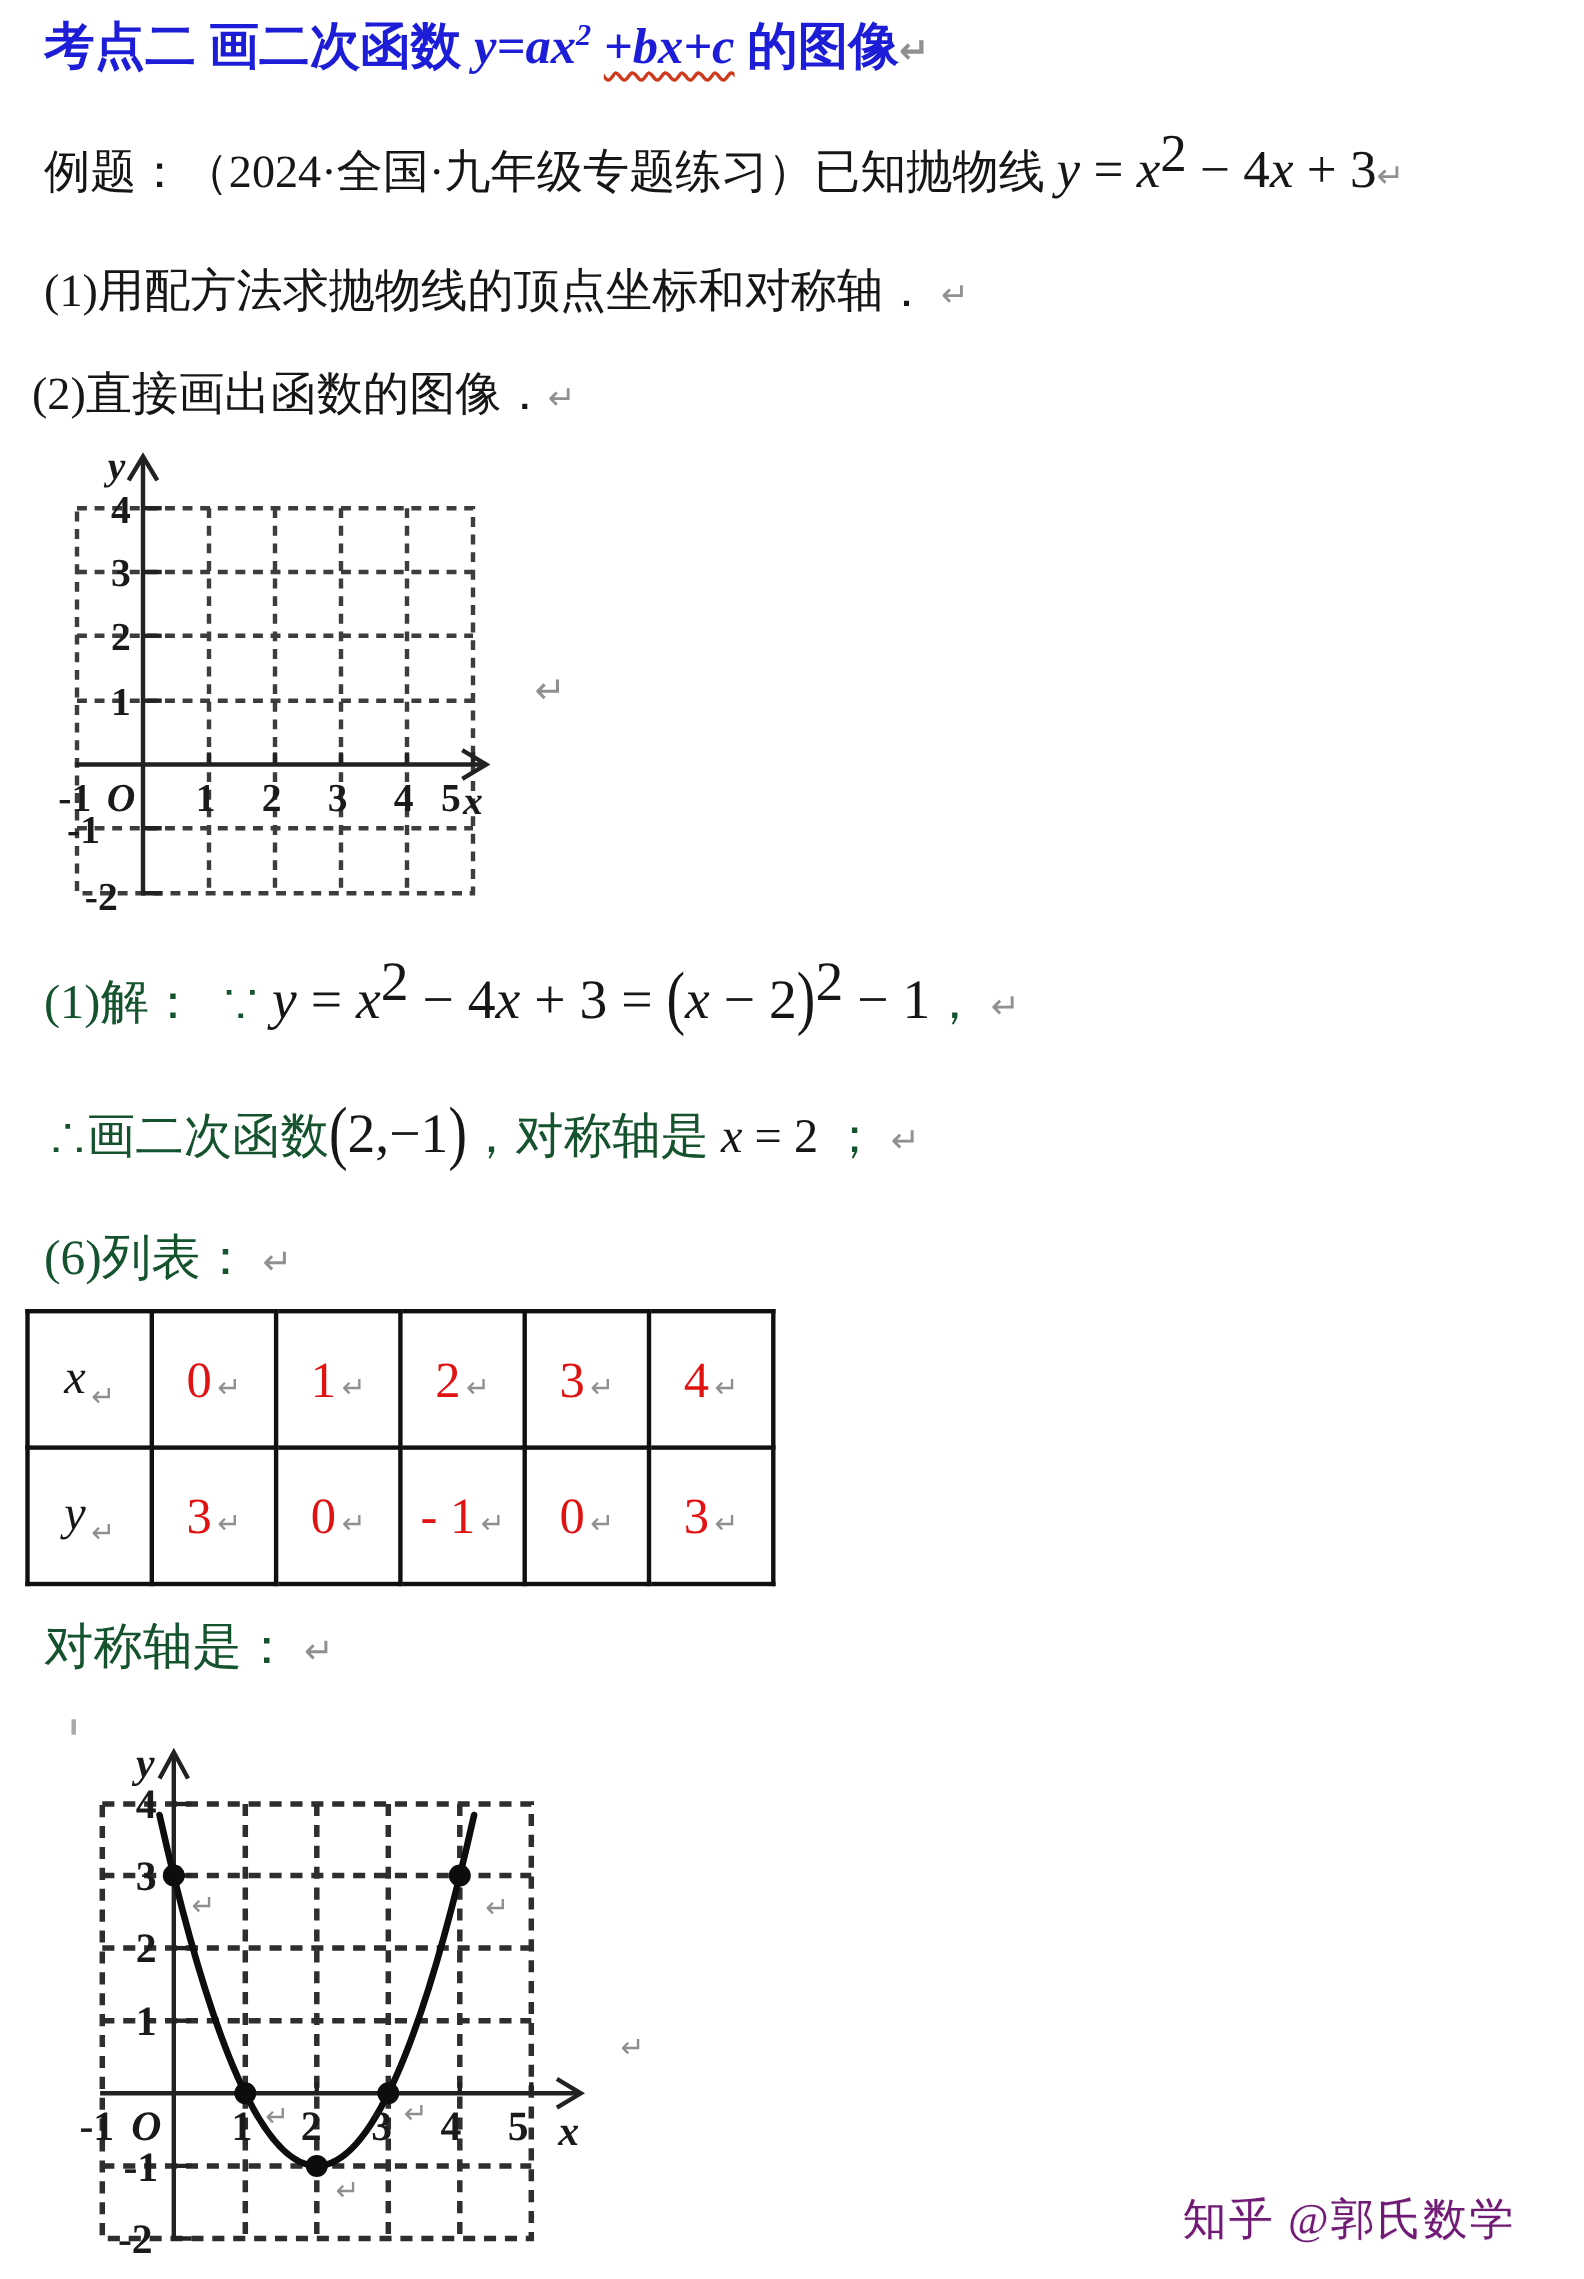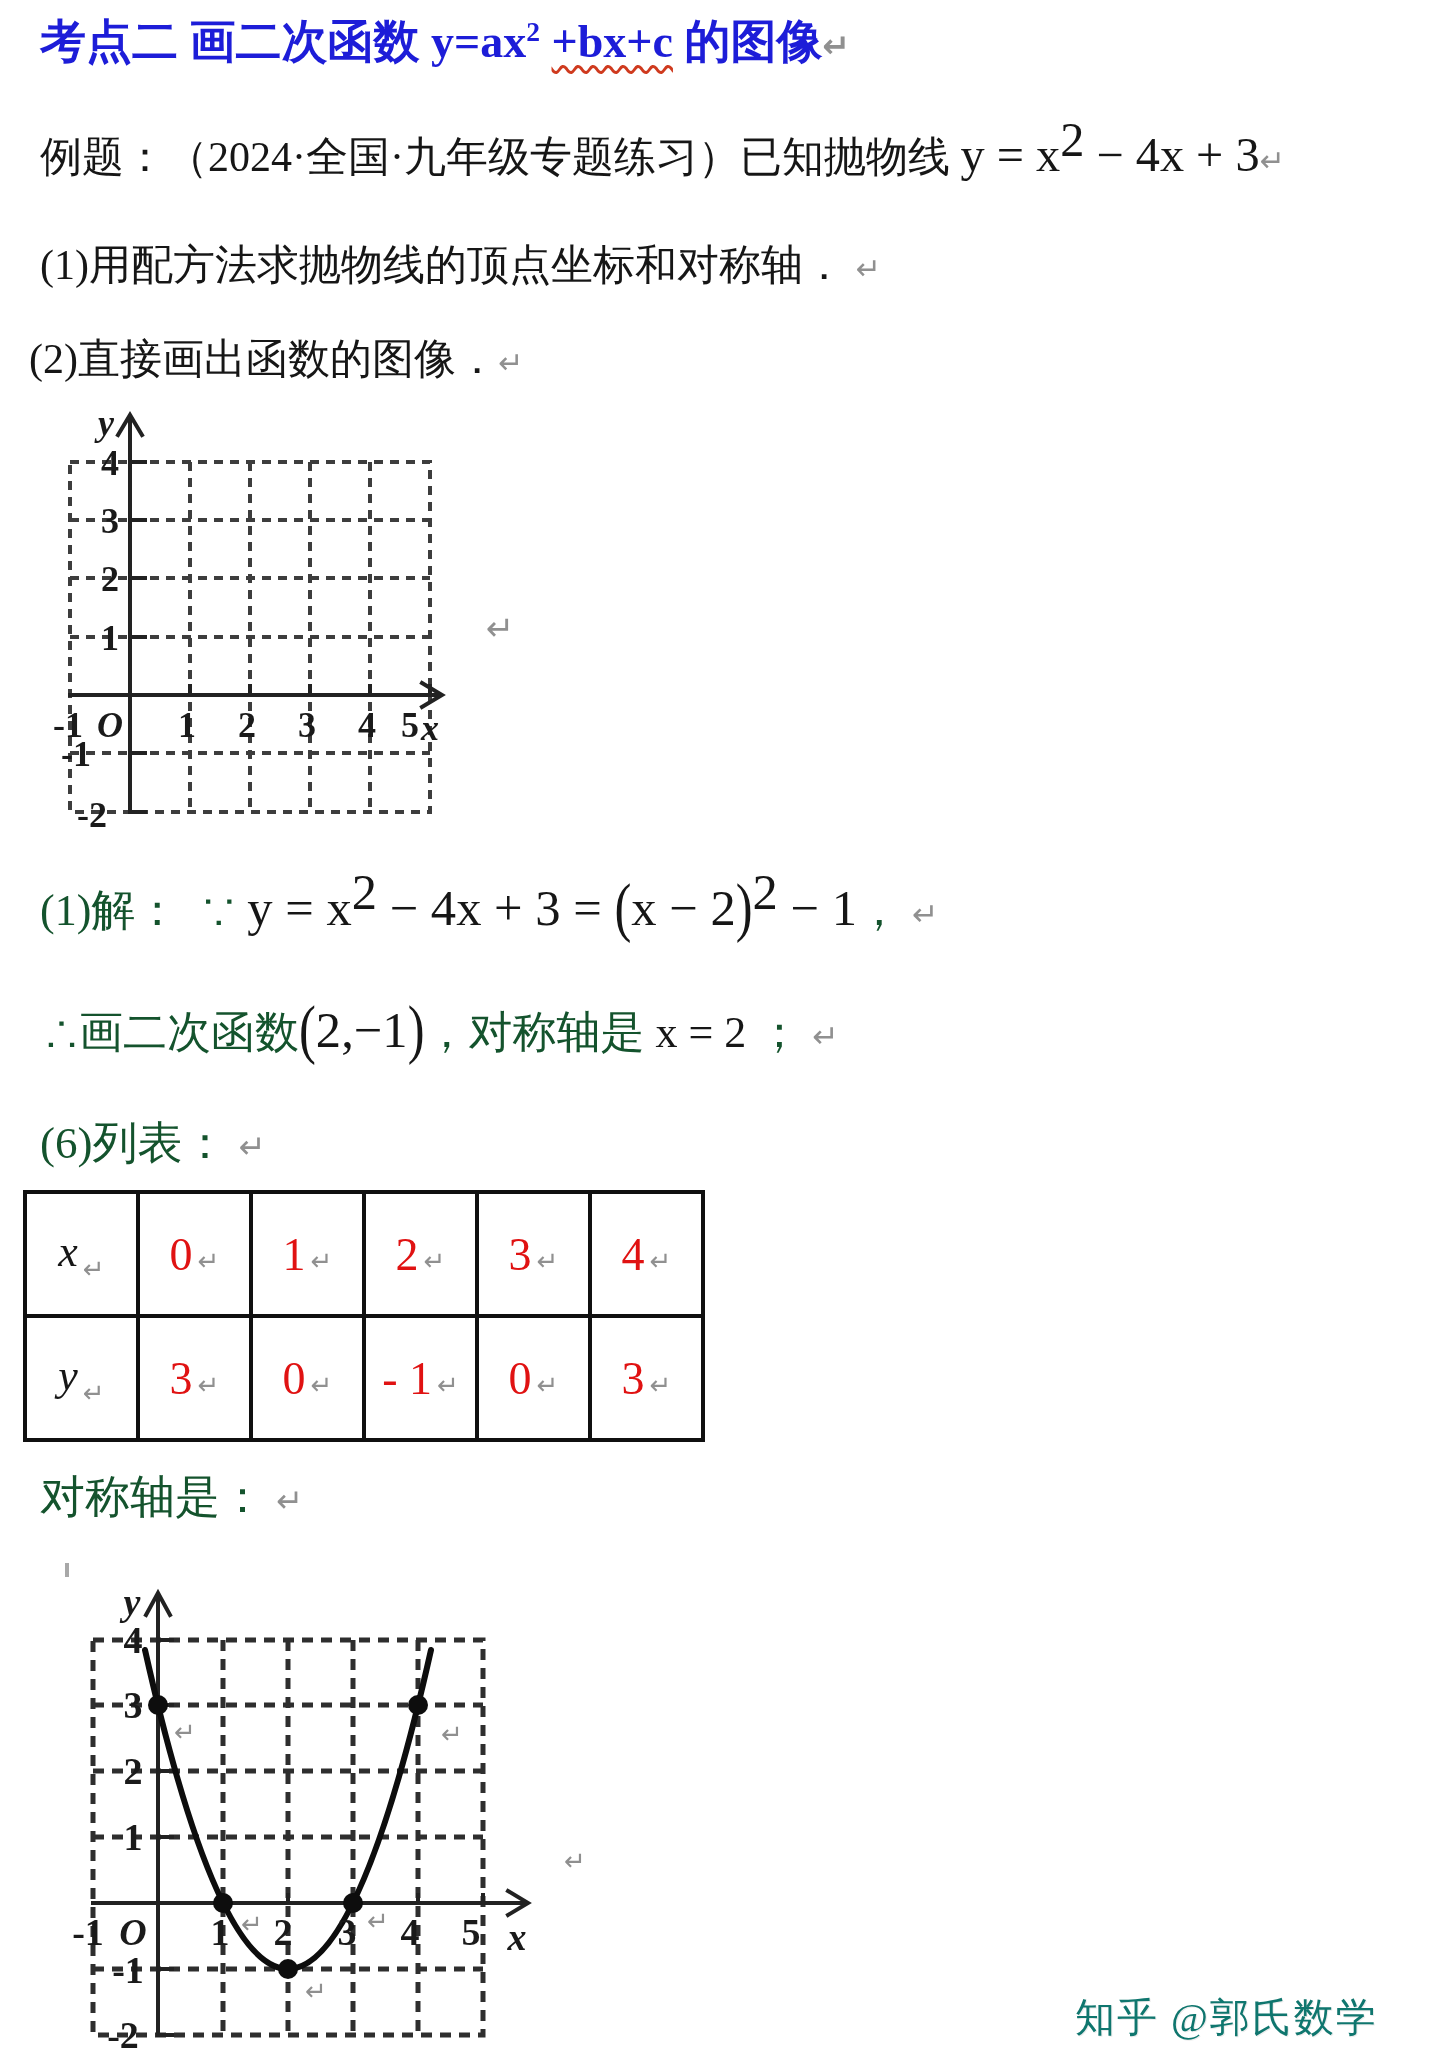--- a/index.html
+++ b/index.html
@@ -3,39 +3,39 @@
 <meta charset="utf-8">
 <style>
   html,body{margin:0;padding:0;background:#ffffff;}
   body{
     position:relative;width:1440px;height:2072px;overflow:hidden;
     font-family:"Liberation Serif","DejaVu Serif",serif;color:#161616;
   }
   .abs{position:absolute;}
   .line{white-space:pre;line-height:1.3;}
   
-  .c-m{text-align:right;}
+  .c-m{font-style:italic;text-align:right;}
   .c-sup{vertical-align:super;font-size:60%;line-height:0;}
   .c-big{font-size:115%;}
   .c-red{color:#14532d;}
   .c-pm{color:#909090;font-family:"DejaVu Sans","Liberation Sans",sans-serif;font-size:72%;}
   .c-wavy{text-decoration-line:underline;text-decoration-style:wavy;
           text-decoration-color:#cf3a1e;text-decoration-thickness:2.5px;text-underline-offset:8px;margin-top:24px;}
   .c-paren{display:inline-block;transform:scaleY(1.28);transform-origin:50% 55%;}
   #heading{left:40px;top:12px;font-size:46px;font-weight:700;color:#1d1dd8;}
   #example{left:40px;top:124px;font-size:42px;}
   #item1{left:40px;top:238px;font-size:42px;}
   #item2{left:29px;top:332px;font-size:42px;}
   #sol1{left:40px;top:876px;font-size:44px;}
   #sol2{left:44px;top:998px;font-size:44px;}
   #list-label{left:40px;top:1114px;font-size:45px;}
   #draw-label{left:40px;top:1468px;font-size:45px;}
   #pm-grid1{left:486px;top:608px;font-size:34px;color:#909090;
             font-family:"DejaVu Sans","Liberation Sans",sans-serif;}
-  #watermark{left:1075px;top:1990px;font-size:40px;color:#0f766e;letter-spacing:2px;
+  #watermark{left:1075px;top:1990px;font-size:40px;color:#701a75;letter-spacing:2px;
              text-shadow:1px 1px 0 #ececec;}
   
   #value-table{left:23px;top:1190px;}
   #value-table table{border-collapse:collapse;}
   #value-table td{width:107px;height:118px;border:4px solid #101010;
                   text-align:center;vertical-align:middle;font-size:46px;}
   .cell-var{font-style:italic;font-size:44px;color:#161616;}
   .cell-val{color:#e01212;}
   .cell-pm{color:#909090;font-size:26px;font-family:"DejaVu Sans","Liberation Sans",sans-serif;margin-left:5px;}
   .pm-low{vertical-align:-12px;}

